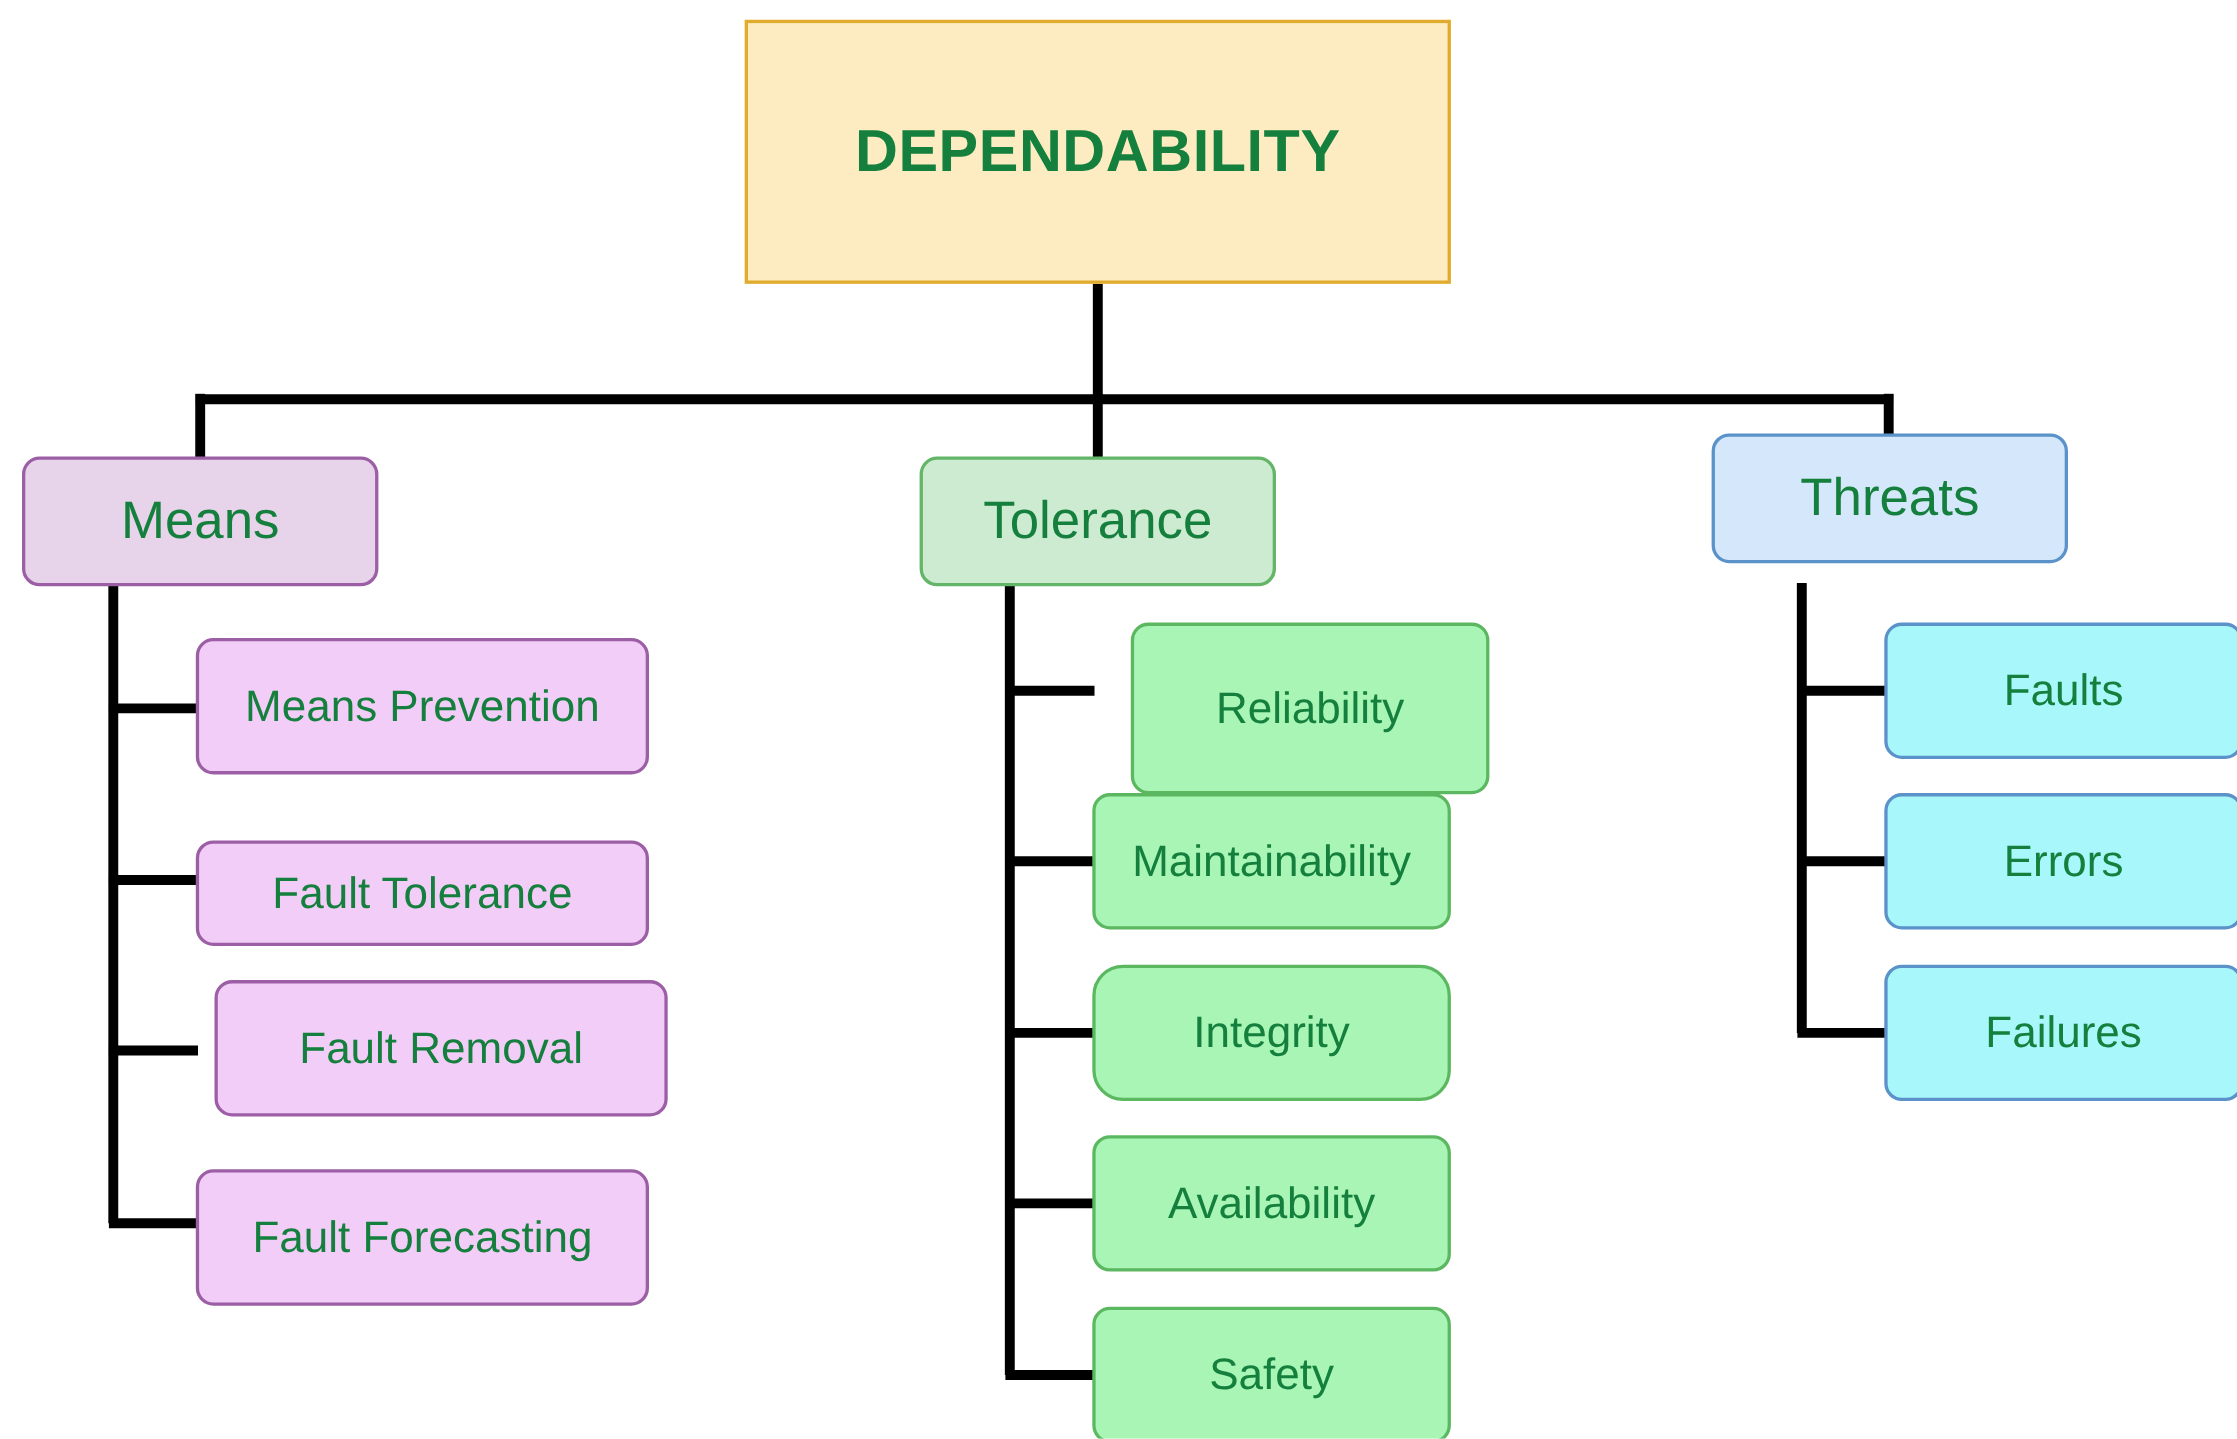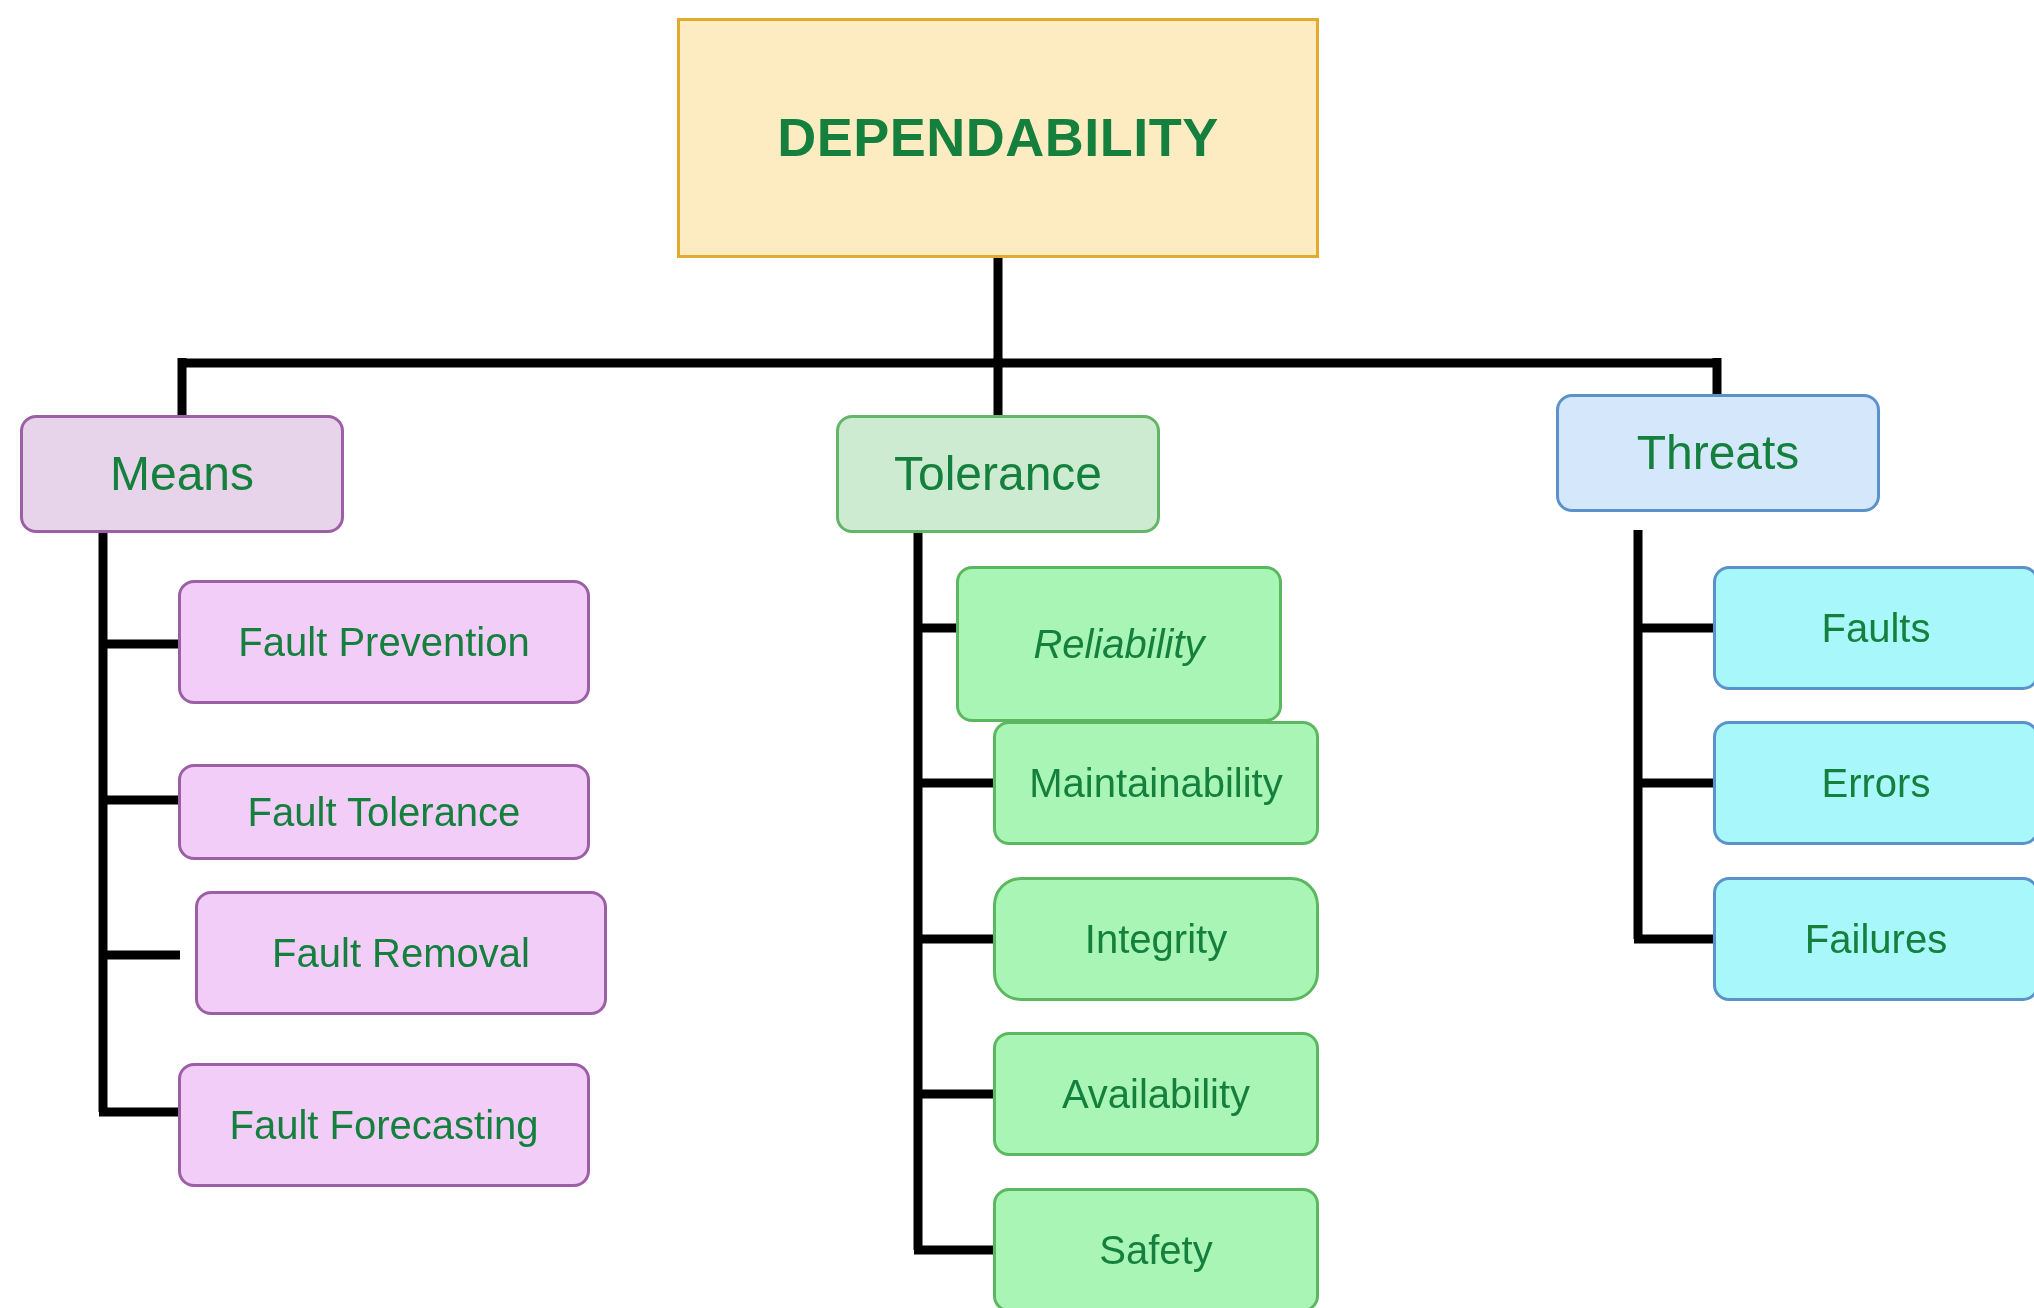--- a/index.html
+++ b/index.html
@@ -116,31 +116,31 @@
       <line x1="1634" y1="628" x2="1715" y2="628"></line>
       <line x1="1634" y1="783" x2="1715" y2="783"></line>
       <line x1="1634" y1="939" x2="1715" y2="939"></line>
     </g>
   </svg>
 
   <div class="node root" style="left:677px; top:18px; width:642px; height:240px;">DEPENDABILITY</div>
 
   <div class="node branch means" style="left:20px; top:415px; width:324px; height:118px;">Means</div>
 
-  <div class="node leaf means-leaf" style="left:178px; top:580px; width:412px; height:124px;">Fault Prevention</div>
+  <div class="node leaf means-leaf" style="left:178px; top:580px; width:412px; height:124px;">Means Prevention</div>
 
   <div class="node leaf means-leaf" style="left:178px; top:764px; width:412px; height:96px;">Fault Tolerance</div>
 
   <div class="node leaf means-leaf" style="left:178px; top:891px; width:412px; height:124px;margin-left:17px;">Fault Removal</div>
 
   <div class="node leaf means-leaf" style="left:178px; top:1063px; width:412px; height:124px;">Fault Forecasting</div>
 
   <div class="node branch attributes" style="left:836px; top:415px; width:324px; height:118px;">Tolerance</div>
 
-  <div class="node leaf attributes-leaf" style="left:956px; top:566px; width:326px; height:156px;font-style:italic;">Reliability</div>
+  <div class="node leaf attributes-leaf" style="left:1028px; top:566px; width:326px; height:156px;">Reliability</div>
 
   <div class="node leaf attributes-leaf" style="left:993px; top:721px; width:326px; height:124px;">Maintainability</div>
 
   <div class="node leaf attributes-leaf" style="left:993px; top:877px; width:326px; height:124px;border-radius:28px;">Integrity</div>
 
   <div class="node leaf attributes-leaf" style="left:993px; top:1032px; width:326px; height:124px;">Availability</div>
 
   <div class="node leaf attributes-leaf" style="left:993px; top:1188px; width:326px; height:124px;">Safety</div>
 
   <div class="node branch threats" style="left:1556px; top:394px; width:324px; height:118px;">Threats</div>

